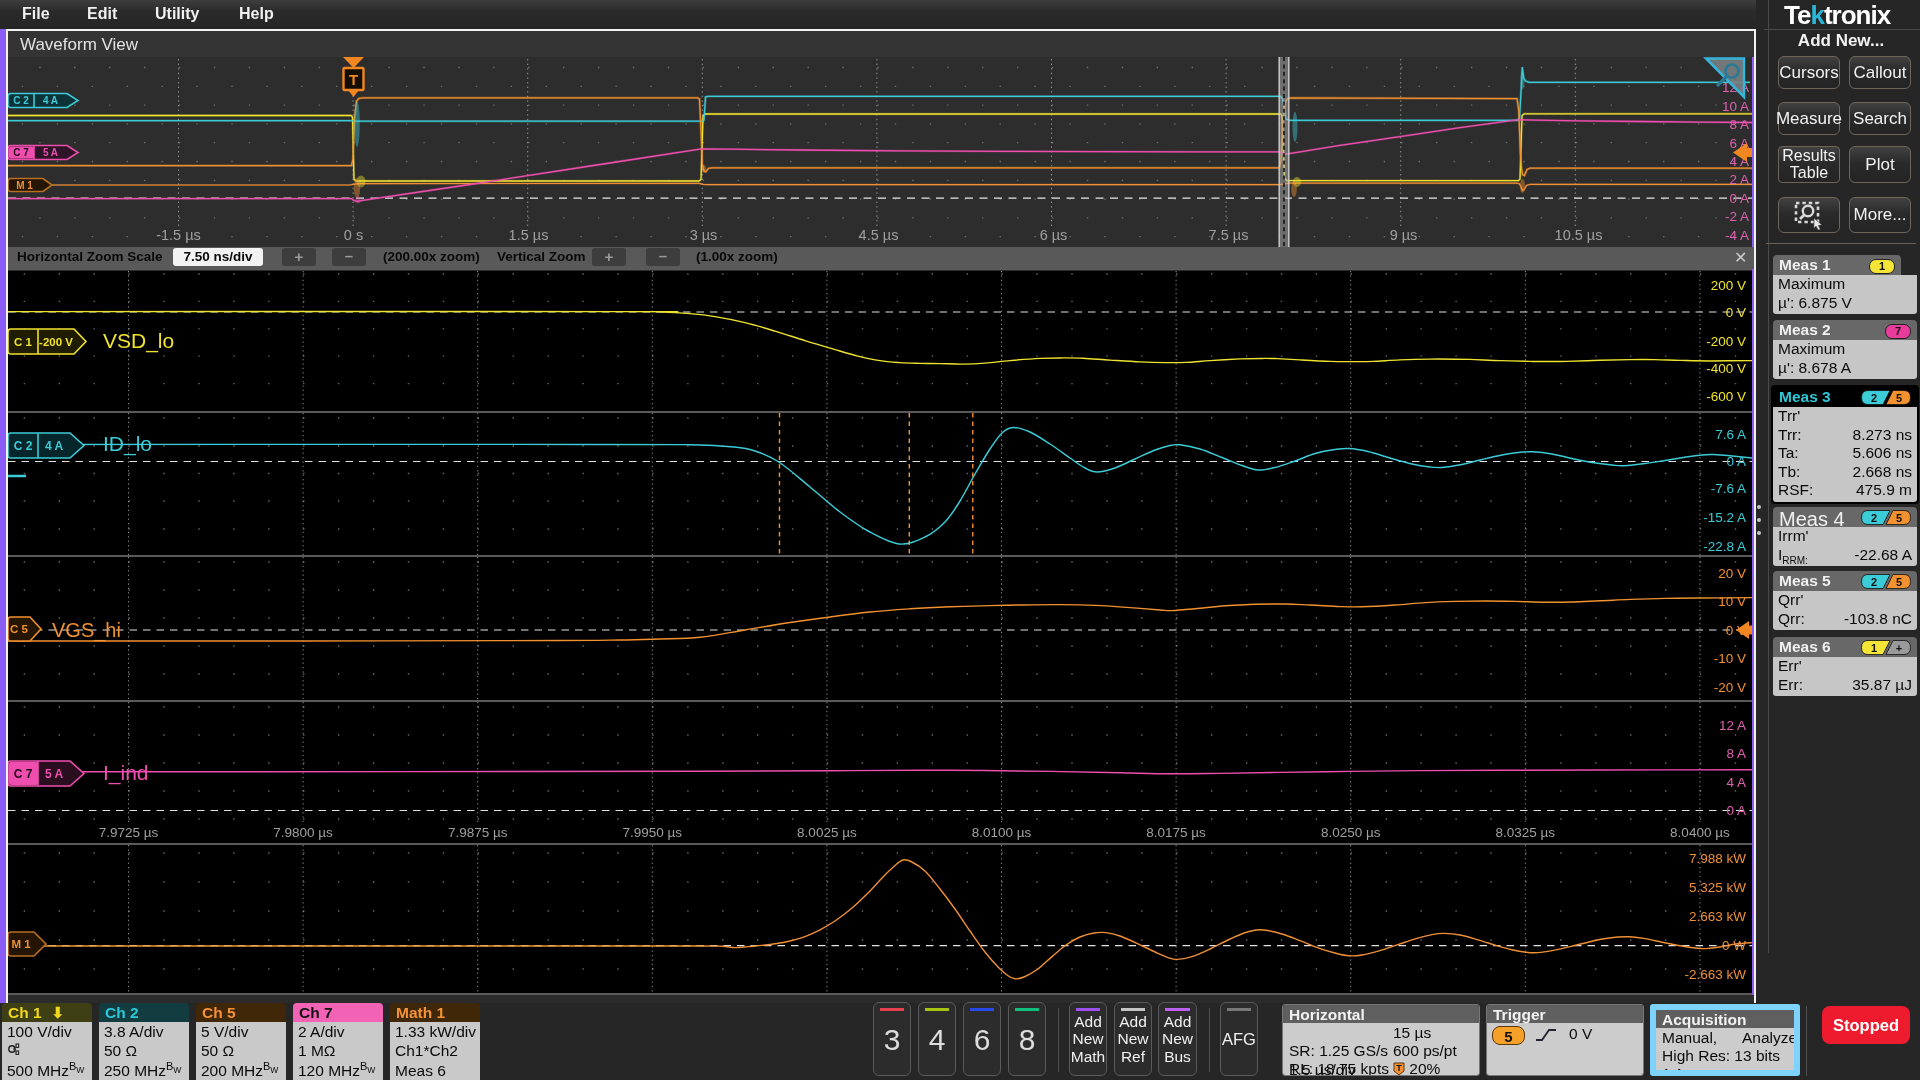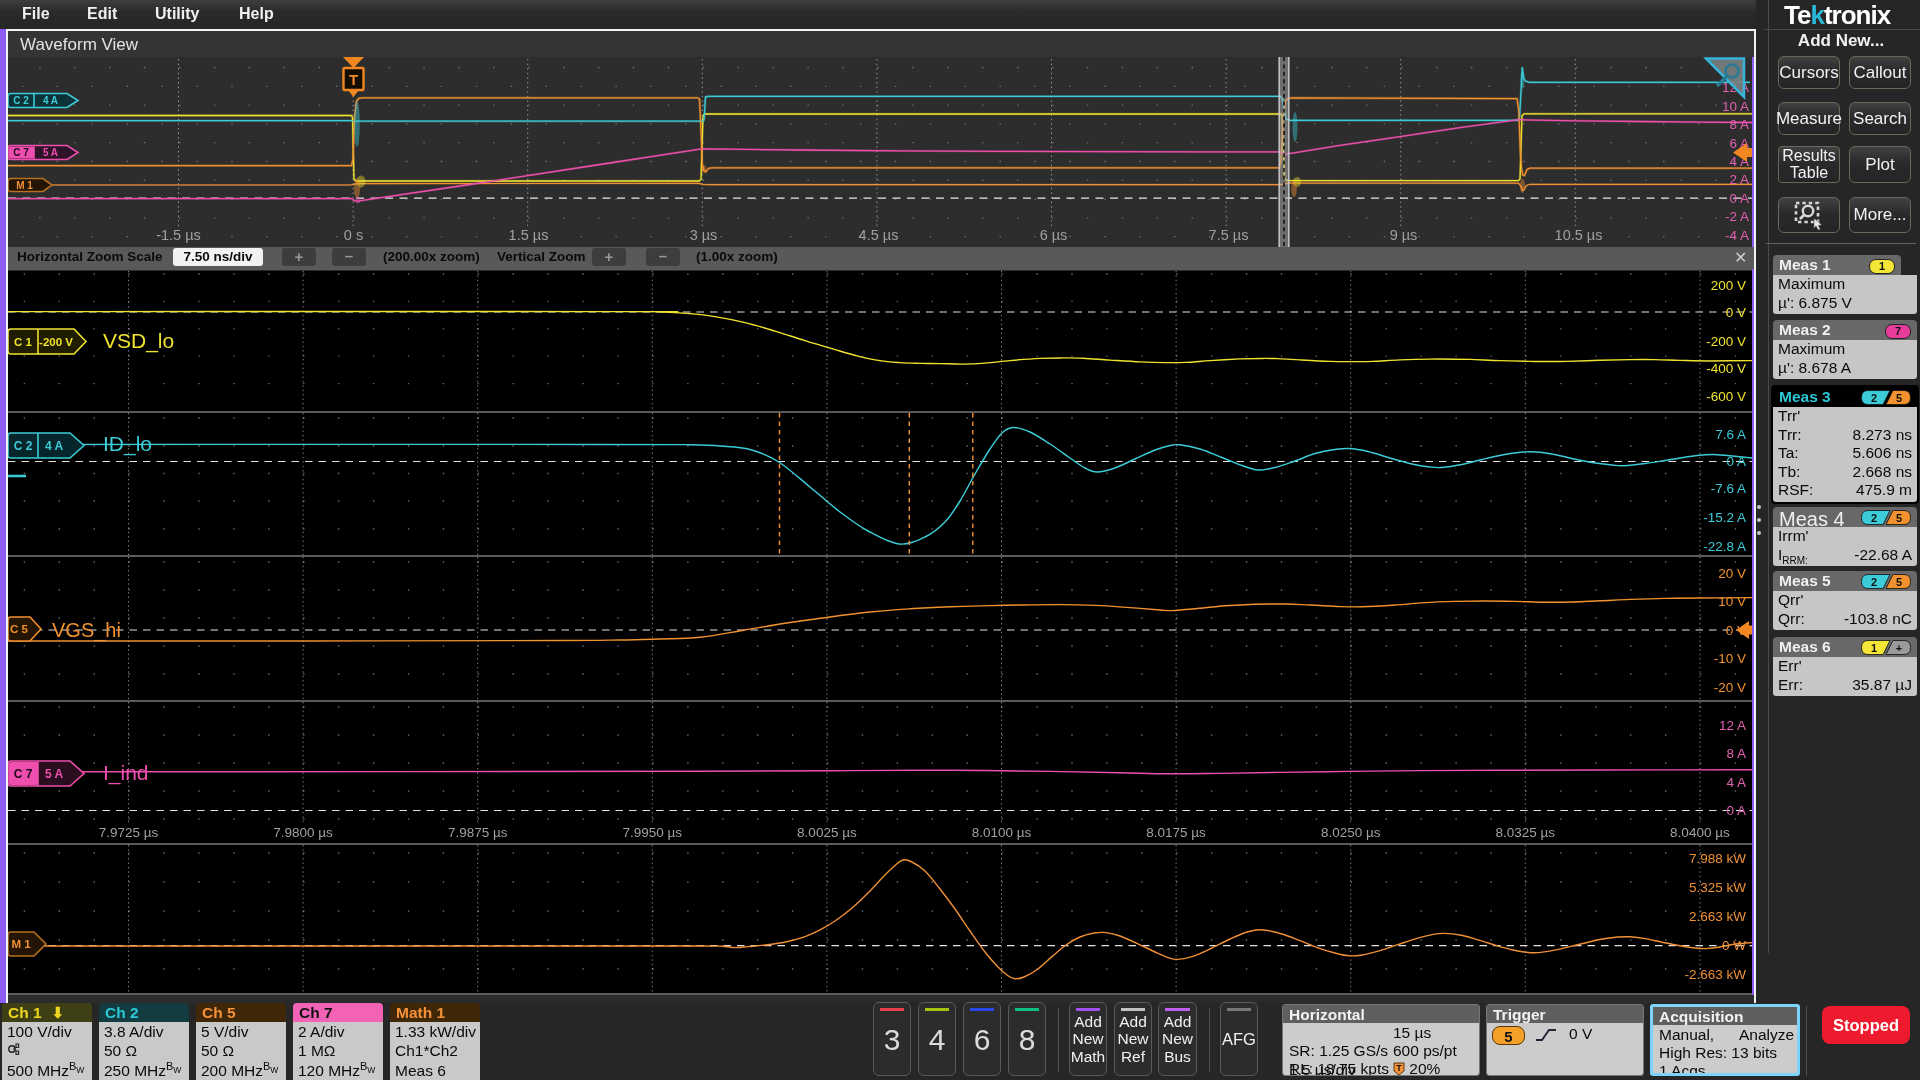--- a/index.html
+++ b/index.html
@@ -475,21 +475,21 @@
 <div class="abs" style="left:1486px;top:1px;width:158px;height:72px;border-radius:3px;overflow:hidden;border:1px solid #777;box-sizing:border-box;">
         <div style="height:17px;background:#5f5f5f;color:#f2f2f2;font-size:15.5px;font-weight:700;padding:1px 0 0 6px;">Trigger</div>
         <div style="height:53px;background:#ccc;color:#0a0a0a;font-size:15.5px;position:relative;">
           <div class="abs" style="left:5px;top:3px;width:33px;height:19px;background:#f5a028;border:1.5px solid #5a3608;border-radius:8px;color:#111;font-size:15px;font-weight:700;text-align:center;line-height:19px;box-sizing:border-box;">5</div>
           <div class="abs" style="left:48px;top:3px;"><svg width="22" height="16" viewBox="0 0 22 16" style="vertical-align:-3px;">
               <path d="M1,13 H7 L14,3 H21" fill="none" stroke="#223" stroke-width="1.8"></path>
             </svg></div>
           <div class="abs" style="left:82px;top:2px;">0 V</div>
         </div>
       </div>
-<div class="abs" style="left:1650px;top:1px;width:150px;height:72px;border-radius:3px;overflow:hidden;border:3px solid #7dd3fc;box-sizing:border-box;">
+<div class="abs" style="left:1650px;top:1px;width:150px;height:72px;border-radius:3px;overflow:hidden;border:6px solid #7dd3fc;box-sizing:border-box;">
         <div style="height:17px;background:#5f5f5f;color:#f2f2f2;font-size:15.5px;font-weight:700;padding:1px 0 0 6px;">Acquisition</div>
         <div style="height:53px;background:#ccc;color:#0a0a0a;font-size:15.5px;position:relative;">
           <div class="abs" style="left:6px;top:1px;">Manual,</div>
           <div class="abs" style="left:86px;top:1px;">Analyze</div>
           <div class="abs" style="left:6px;top:19px;">High Res: 13 bits</div>
           <div class="abs" style="left:6px;top:37px;">1 Acqs</div>
         </div>
       </div>
 <div class="abs" style="left:1806px;top:3px;width:1px;height:70px;background:#4f4f4f;"></div>
 <div class="abs" style="left:1822px;top:3px;width:88px;height:38px;background:#ee1a2d;border-radius:8px;color:#fff;font-size:16.5px;font-weight:700;display:flex;align-items:center;justify-content:center;">Stopped</div>

